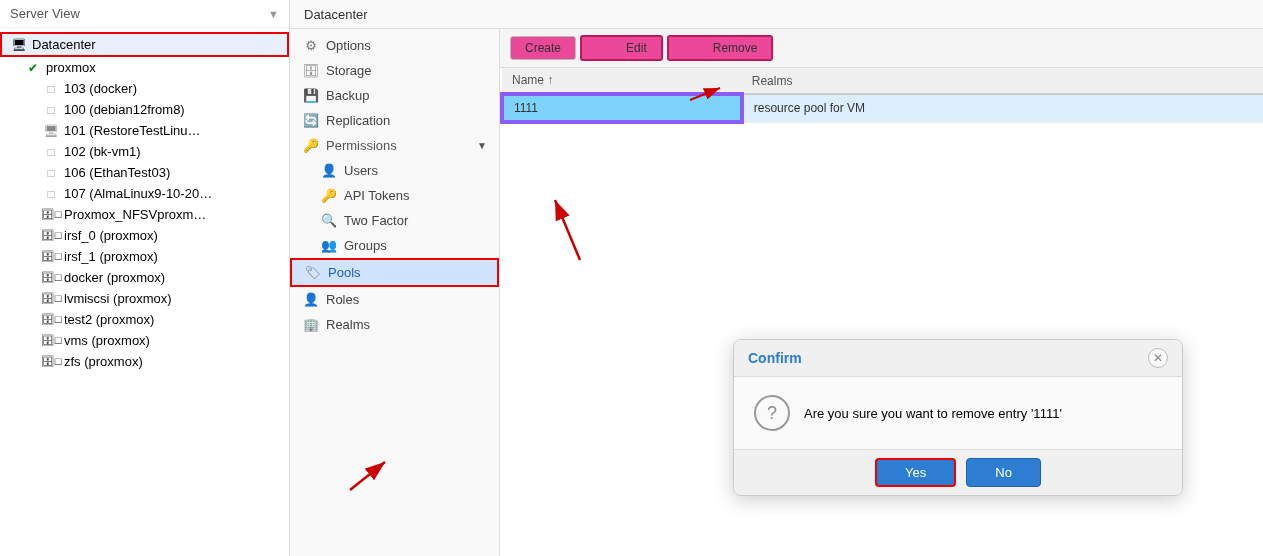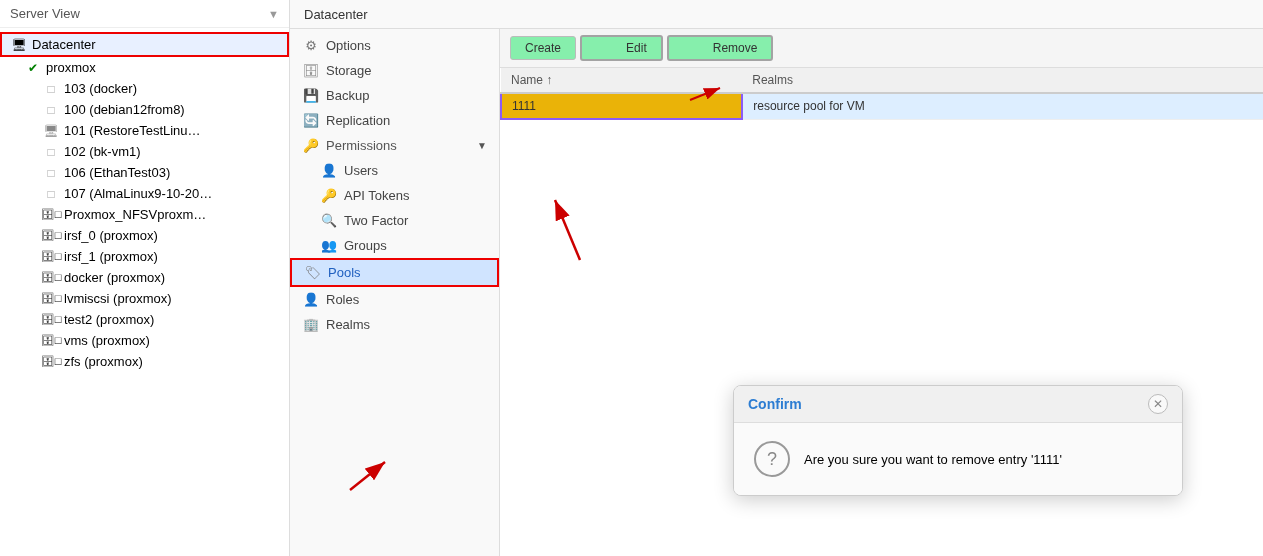--- a/index.html
+++ b/index.html
@@ -28,22 +28,22 @@
     .nav-item { display: flex; align-items: center; padding: 5px 12px; cursor: pointer; color: #444; }
     .nav-item.active { background: #d0e4ff; color: #2060c0; font-weight: 500; }
     .nav-icon { width: 18px; margin-right: 6px; text-align: center; font-size: 13px; color: #777; }
     .nav-sub-item { padding-left: 30px; }
     .nav-group-label { padding: 5px 12px; color: #555; display: flex; align-items: center; cursor: pointer; }
     .nav-group-label .chevron { margin-left: auto; font-size: 10px; }
 
     
     .right-panel { flex: 1; display: flex; flex-direction: column; overflow: hidden; background: #fff; }
     .toolbar { display: flex; align-items: center; padding: 6px 10px; border-bottom: 1px solid #ddd; gap: 4px; background: #f5f5f5; }
-    .btn { padding: 4px 14px; border: 1px solid #bbb; background: #86efac; border-radius: 3px; cursor: pointer; font-size: 12px; color: #333; }
-    .btn-highlighted { border: 2px solid #a3a3a3; padding-left: 44px; }
+    .btn { padding: 4px 14px; border: 1px solid #bbb; background: #ec4899; border-radius: 3px; cursor: pointer; font-size: 12px; color: #333; }
+    .btn-highlighted { border: 2px solid #be185d; padding-left: 44px; }
     .table-area { flex: 1; overflow: auto; }
     table { width: 100%; border-collapse: collapse; }
     th { background: #f0f0f0; border-bottom: 2px solid #ccc; padding: 5px 10px; text-align: left; font-weight: 500; color: #555; font-size: 12px; }
     td { padding: 5px 10px; border-bottom: 1px solid #eee; font-size: 12px; color: #333; }
     tr.selected-row td { background: #ddeeff; }
     .modal-box { pointer-events: all; background: #fff; border: 1px solid #ccc; border-radius: 8px; box-shadow: 0 4px 20px rgba(0,0,0,0.2); width: 460px; margin: 20px 40px; overflow: hidden; position: absolute; right: 40px; bottom: 40px; }
     .modal-header { background: #f0f0f0; padding: 8px 14px; display: flex; align-items: center; justify-content: space-between; border-bottom: 1px solid #ddd; }
     .modal-title { font-size: 14px; font-weight: 600; color: #2d7dd2; }
     .modal-close { width: 20px; height: 20px; border-radius: 50%; border: 1px solid #bbb; background: #f9f9f9; cursor: pointer; display: flex; align-items: center; justify-content: center; font-size: 12px; color: #888; }
     .modal-body { padding: 18px 20px; display: flex; align-items: center; gap: 14px; background: #fafafa; }
@@ -210,21 +210,21 @@
             <div class="table-area">
               <table>
                 <thead>
                   <tr>
                     <th style="cursor:pointer;">Name ↑</th>
                     <th>Realms</th>
                   </tr>
                 </thead>
                 <tbody>
                   <tr class="selected-row">
-                    <td style="border: 2px solid #8b5cf6; background: #eab308; font-weight:500;">1111</td>
+                    <td style="border: 4px solid #8b5cf6; background: #7dd3fc; font-weight:500;">1111</td>
                     <td>resource pool for VM</td>
                   </tr>
                 </tbody>
               </table>
             </div>
           </div>
         </div>
       </div>
     </div>
   </div>
@@ -249,15 +249,19 @@
   <div style="position:absolute; right:40px; bottom:20px; z-index:200;">
     <div class="modal-box" style="position:relative; width:450px; margin:0;">
       <div class="modal-header">
         <span class="modal-title">Confirm</span>
         <div class="modal-close">✕</div>
       </div>
       <div class="modal-body">
         <div class="modal-icon" style="width:36px; height:36px; border-radius:50%; border:2px solid #999; display:flex; align-items:center; justify-content:center; font-size:18px; color:#888; flex-shrink:0;">?</div>
         <span class="modal-text">Are you sure you want to remove entry '1111'</span>
       </div>
+      <div class="modal-footer">
+        <button class="modal-btn-yes">Yes</button>
+        <button class="modal-btn-no">No</button>
+      </div>
     </div>
   </div>
 </div>
 
 </body></html>

